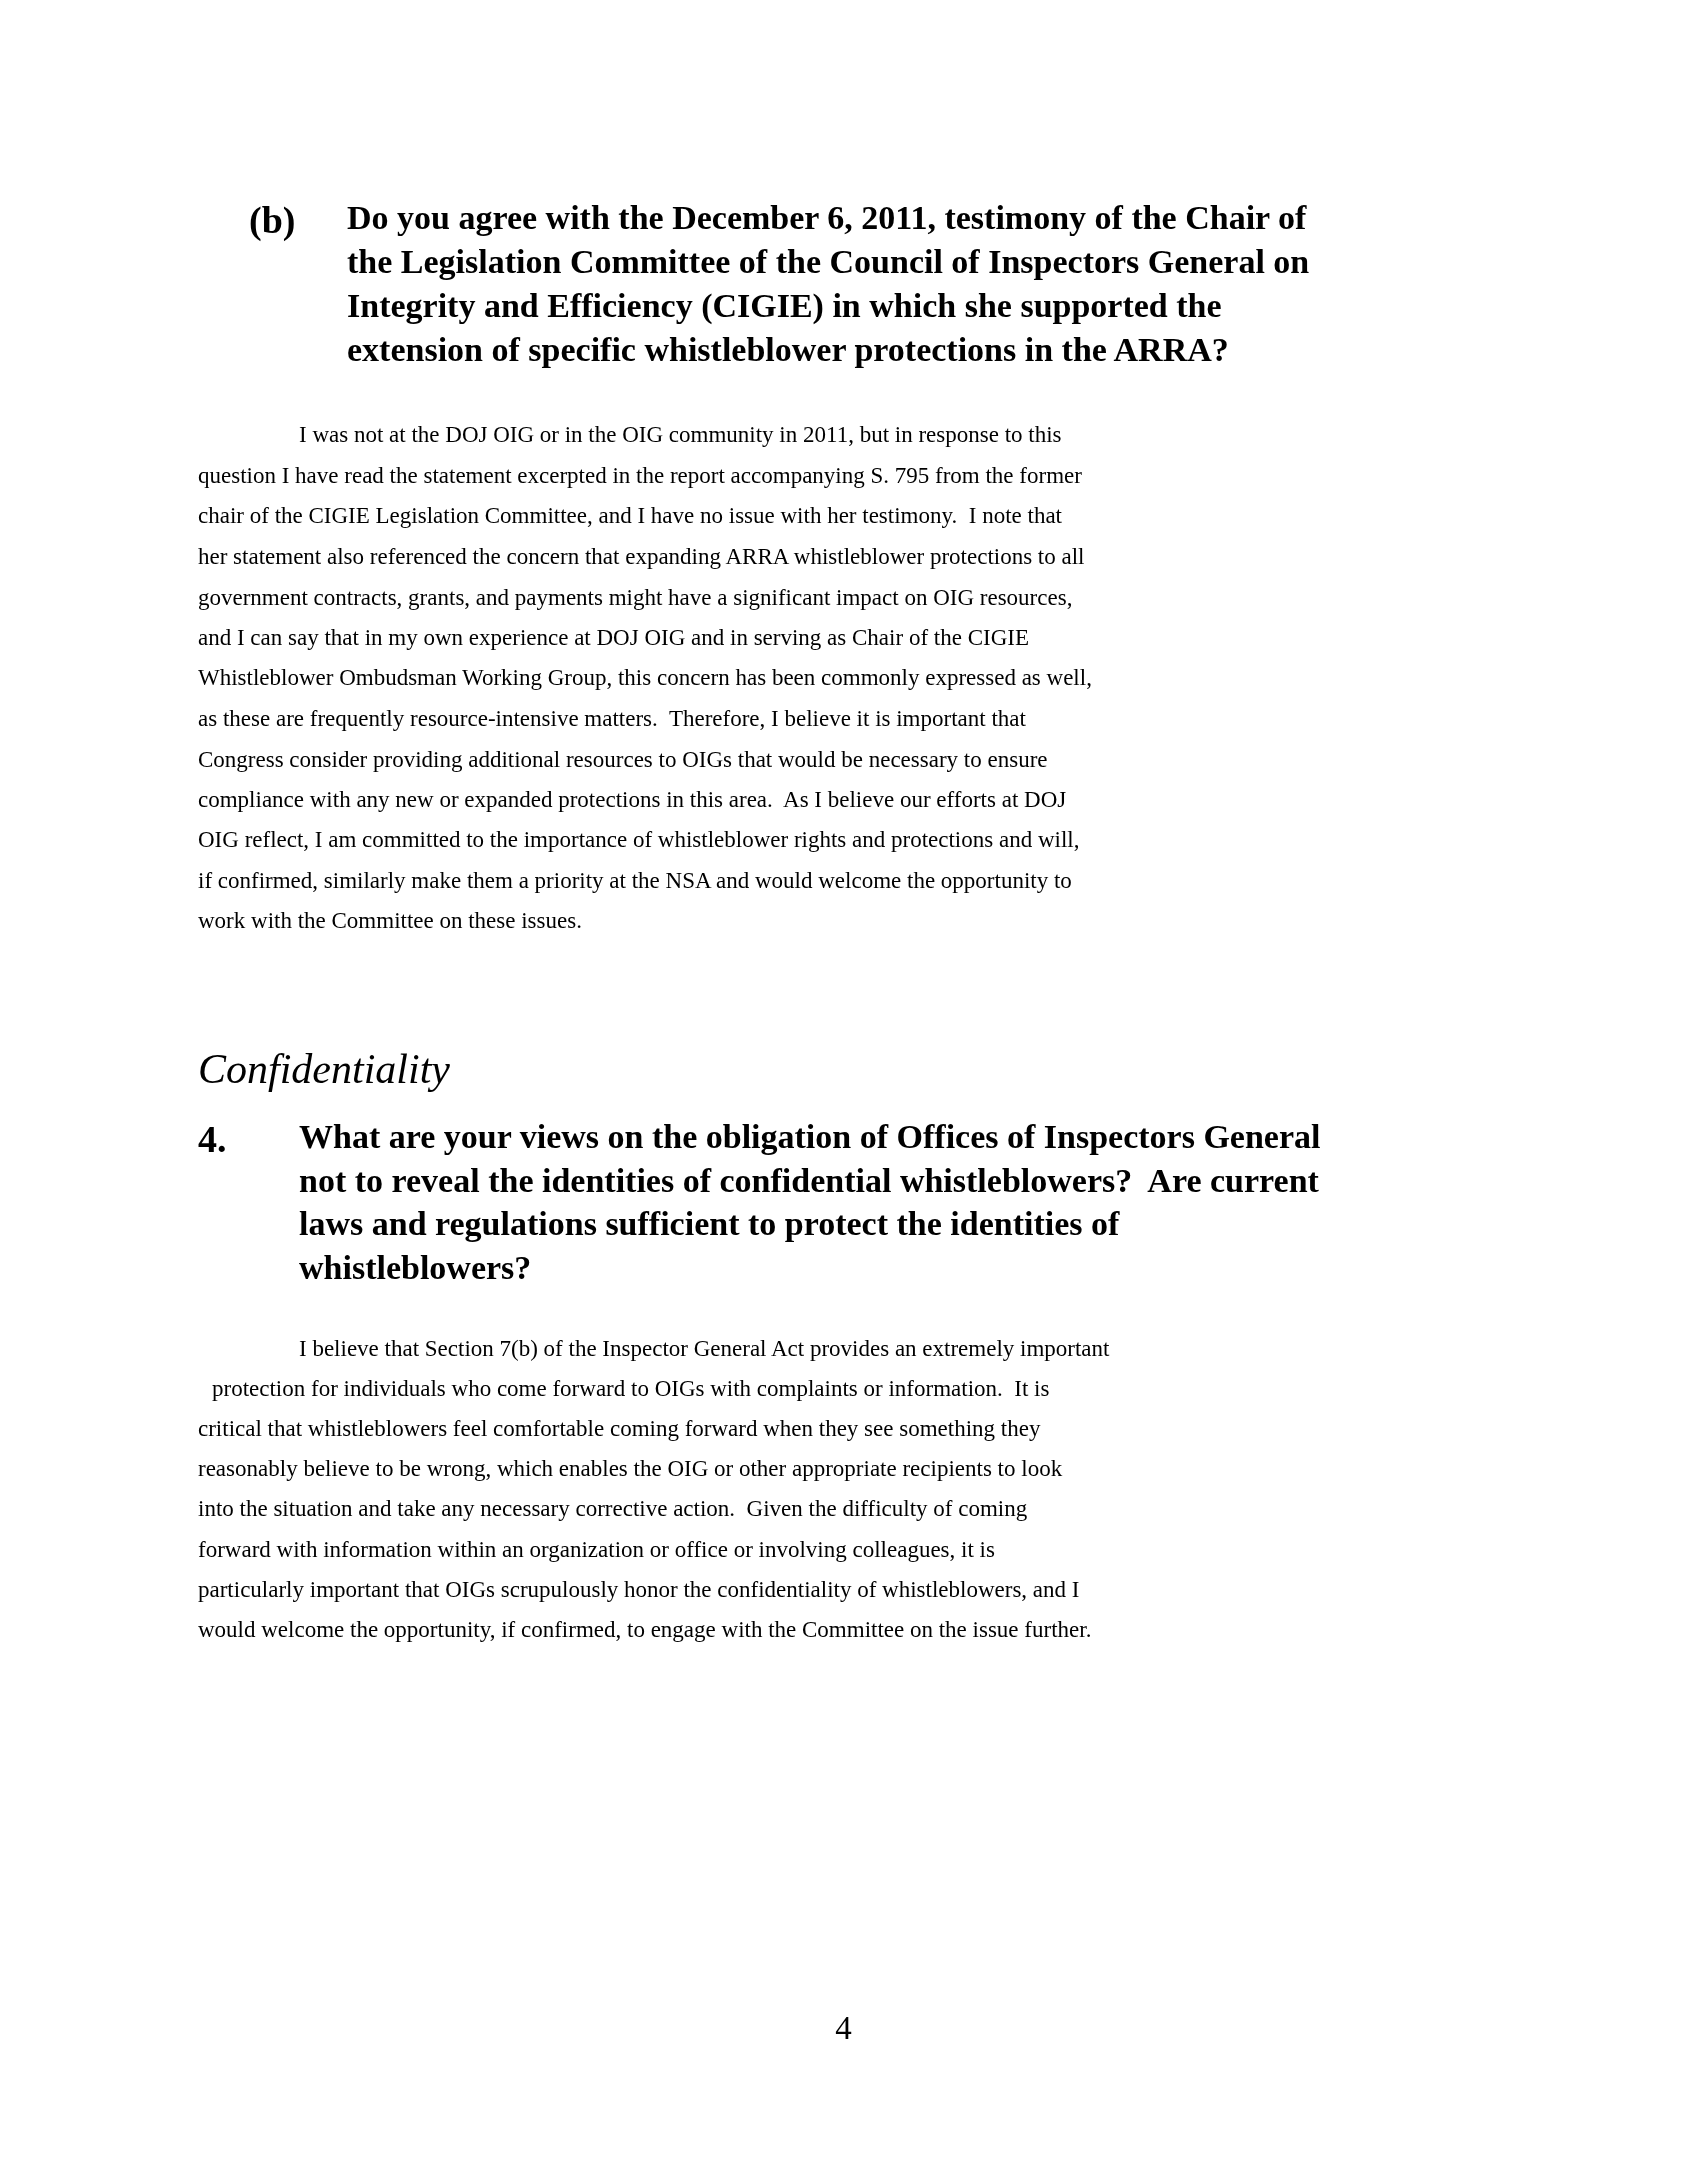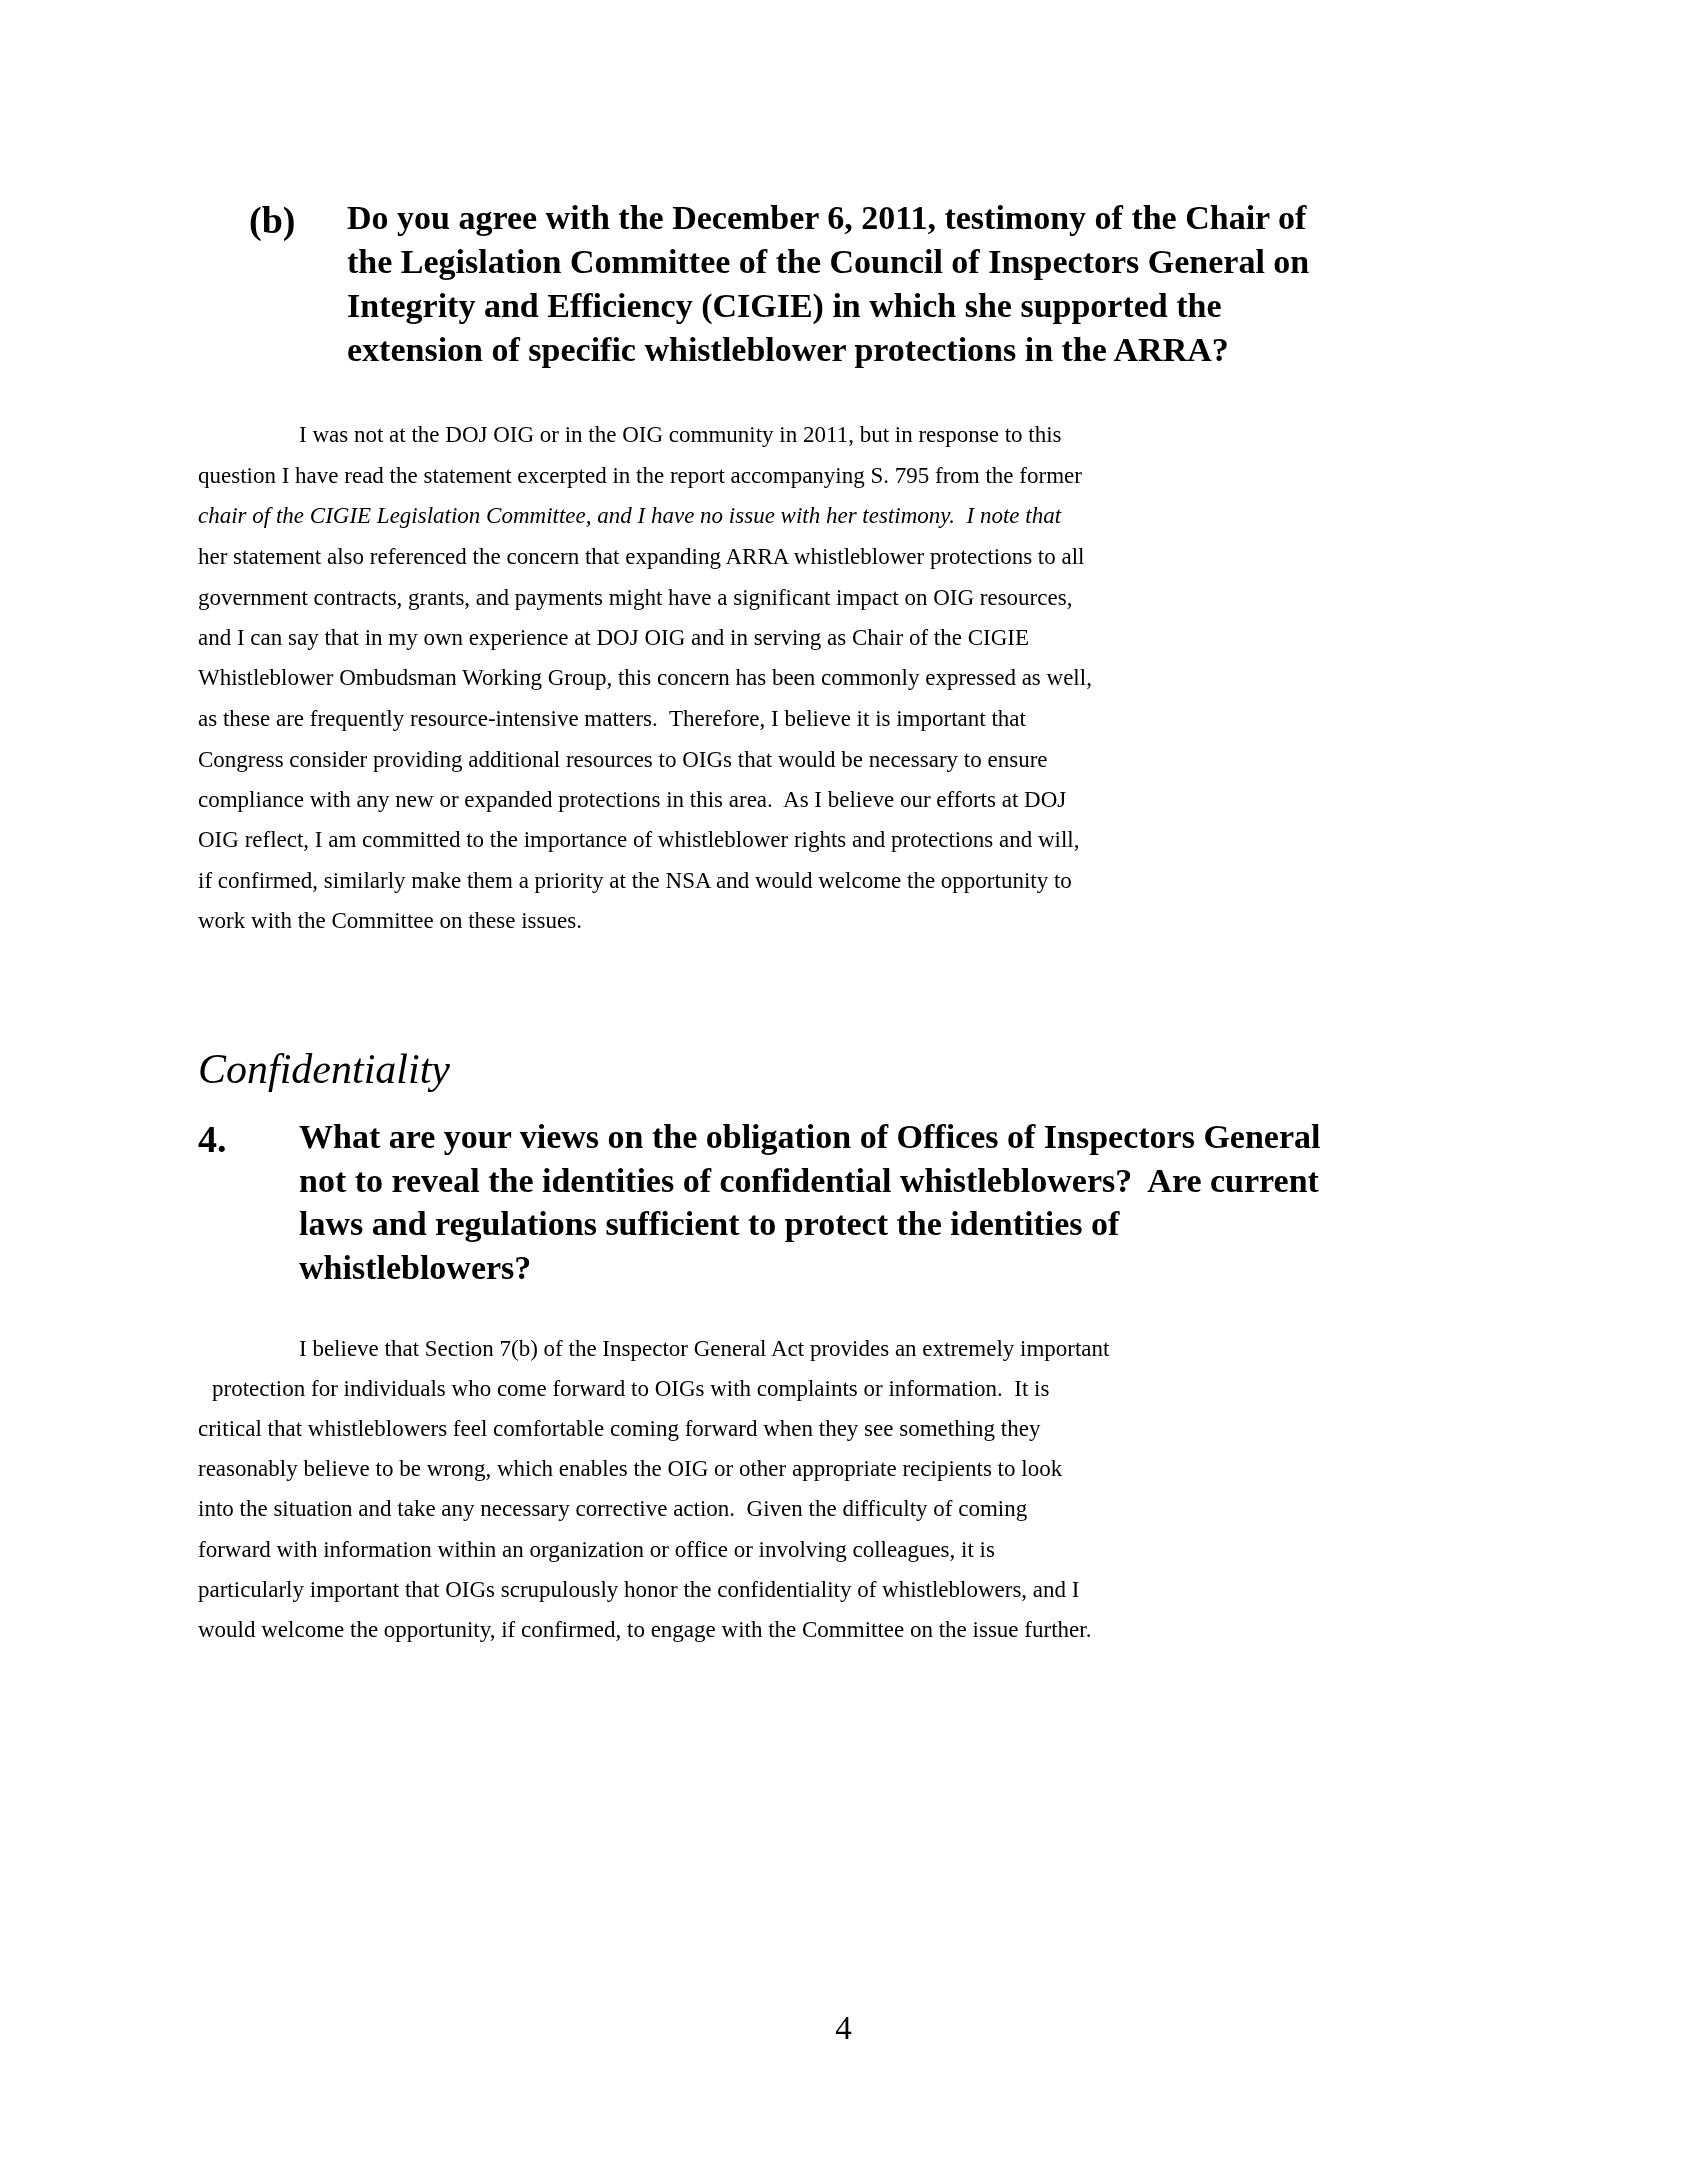--- a/index.html
+++ b/index.html
@@ -21,21 +21,21 @@
   <div id="qb">
       <div class="line head-line" style="left: 347px; top: 201px;">Do you agree with the December 6, 2011, testimony of the Chair of</div>
       <div class="line head-line" style="left: 347px; top: 245px;">the Legislation Committee of the Council of Inspectors General on</div>
       <div class="line head-line" style="left: 347px; top: 289px;">Integrity and Efficiency (CIGIE) in which she supported the</div>
       <div class="line head-line" style="left: 347px; top: 333px;">extension of specific whistleblower protections in the ARRA?</div>
     </div>
 
   <div id="ab">
       <div class="line body-line" style="left: 299px; top: 423px;">I was not at the DOJ OIG or in the OIG community in 2011, but in response to this</div>
       <div class="line body-line" style="left: 198px; top: 464px;">question I have read the statement excerpted in the report accompanying S. 795 from the former</div>
-      <div class="line body-line" style="left: 198px; top: 504px; font-style: italic;">chair of the CIGIE Legislation Committee, and I have no issue with her testimony.  I note that</div>
+      <div class="line body-line" style="left: 198px; top: 504px;">chair of the CIGIE Legislation Committee, and I have no issue with her testimony.  I note that</div>
       <div class="line body-line" style="left: 198px; top: 545px;">her statement also referenced the concern that expanding ARRA whistleblower protections to all</div>
       <div class="line body-line" style="left: 198px; top: 586px;">government contracts, grants, and payments might have a significant impact on OIG resources,</div>
       <div class="line body-line" style="left: 198px; top: 626px;">and I can say that in my own experience at DOJ OIG and in serving as Chair of the CIGIE</div>
       <div class="line body-line" style="left: 198px; top: 666px;">Whistleblower Ombudsman Working Group, this concern has been commonly expressed as well,</div>
       <div class="line body-line" style="left: 198px; top: 707px;">as these are frequently resource-intensive matters.  Therefore, I believe it is important that</div>
       <div class="line body-line" style="left: 198px; top: 748px;">Congress consider providing additional resources to OIGs that would be necessary to ensure</div>
       <div class="line body-line" style="left: 198px; top: 788px;">compliance with any new or expanded protections in this area.  As I believe our efforts at DOJ</div>
       <div class="line body-line" style="left: 198px; top: 828px;">OIG reflect, I am committed to the importance of whistleblower rights and protections and will,</div>
       <div class="line body-line" style="left: 198px; top: 869px;">if confirmed, similarly make them a priority at the NSA and would welcome the opportunity to</div>
       <div class="line body-line" style="left: 198px; top: 909px;">work with the Committee on these issues.</div>

